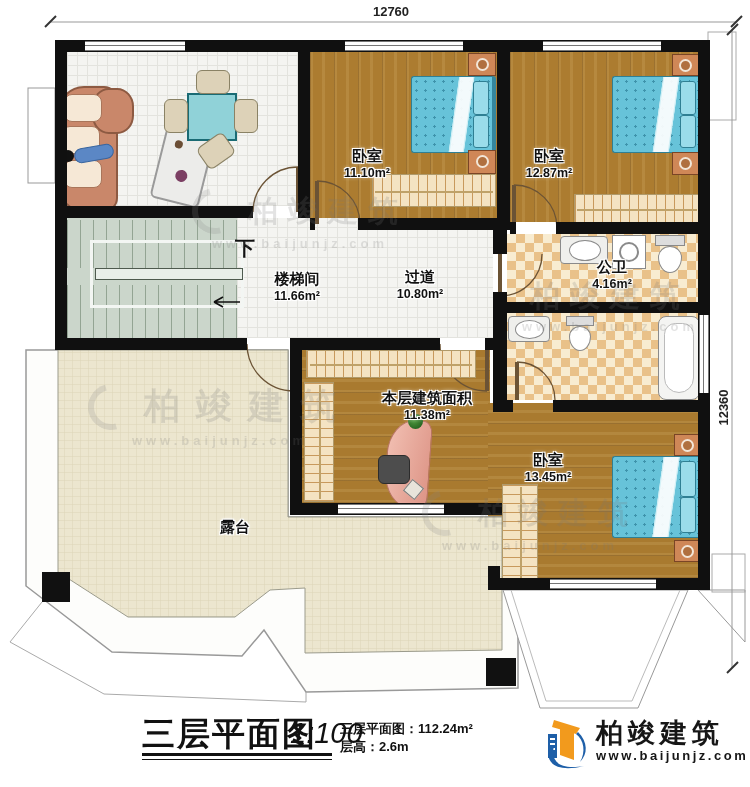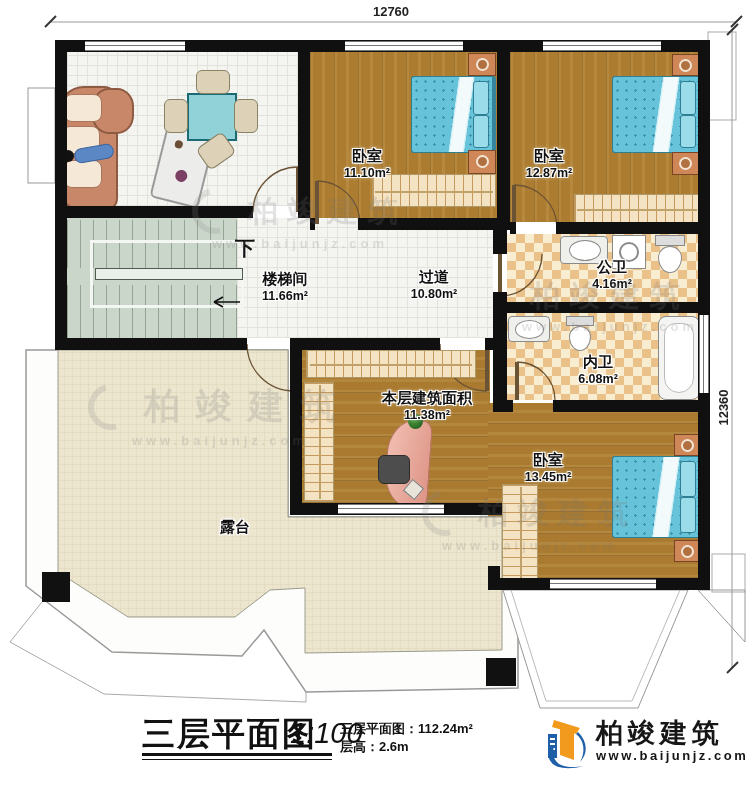--- a/index.html
+++ b/index.html
@@ -258,31 +258,27 @@
     <span class="ar">11.10m²</span>
   </div>
   <div class="lbl" style="left:474px;top:148px;">
     <span>卧室</span><br>
     <span class="ar">12.87m²</span>
   </div>
   <div class="lbl" style="left:537px;top:259px;">
     <span>公卫</span><br>
     <span class="ar">4.16m²</span>
   </div>
-  <div class="lbl" style="left:210px;top:271px;">
+  <div class="lbl" style="left:222px;top:271px;">
     <span>楼梯间</span><br>
     <span class="ar">11.66m²</span>
   </div>
-  <div class="lbl" style="left:359px;top:269px;">
+  <div class="lbl" style="left:345px;top:269px;">
     <span>过道</span><br>
     <span class="ar">10.80m²</span>
-  </div>
-  <div class="lbl" style="left:523px;top:354px;">
-    <span>内卫</span><br>
-    <span class="ar">6.08m²</span>
   </div>
   <div class="lbl" style="left:352px;top:390px;">
     <span>本层建筑面积</span><br>
     <span class="ar">11.38m²</span>
   </div>
   <div class="lbl" style="left:473px;top:452px;">
     <span>卧室</span><br>
     <span class="ar">13.45m²</span>
   </div>
   <div class="lbl" style="left:160px;top:519px;">

